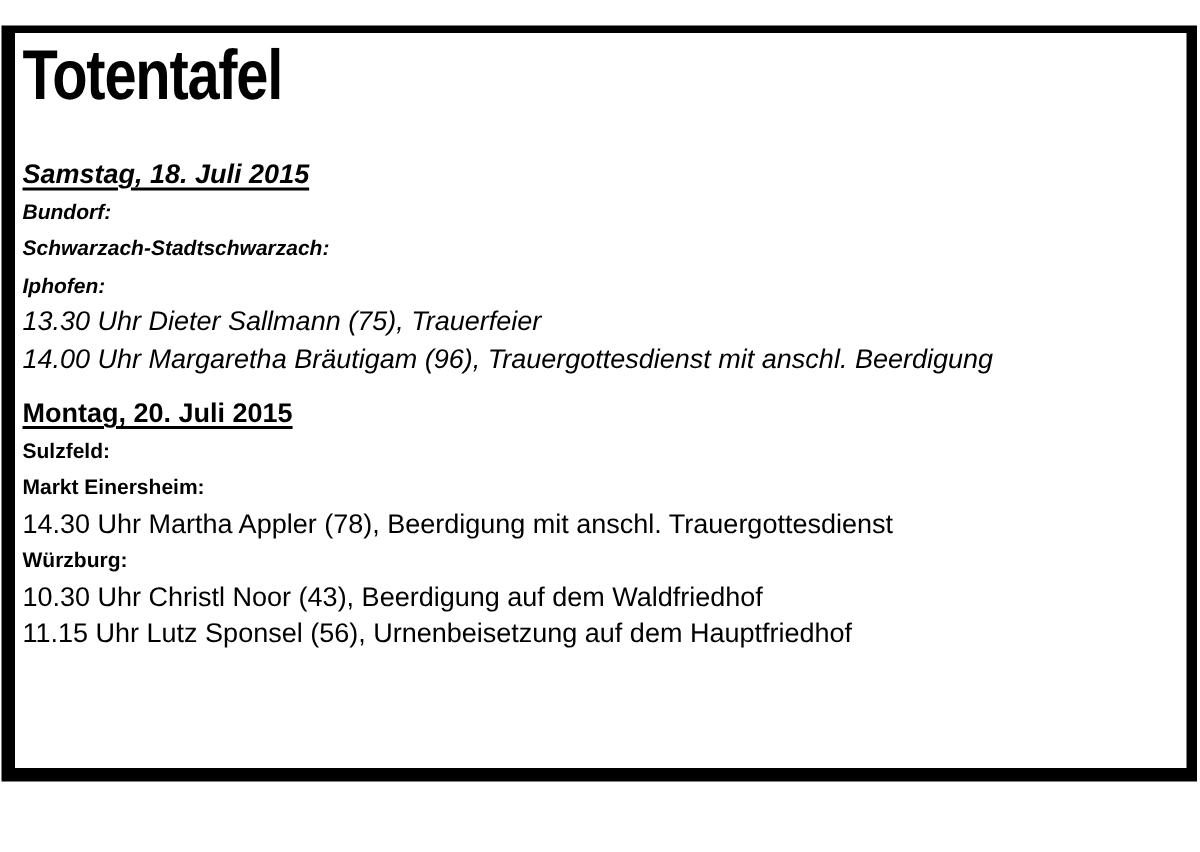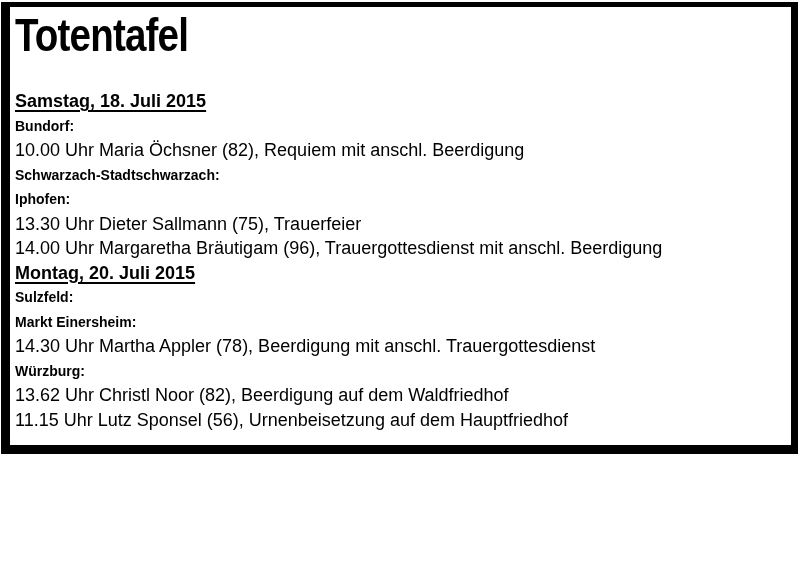--- a/index.html
+++ b/index.html
@@ -6,45 +6,45 @@
     margin: 0;
     padding: 0;
     width: 800px;
     height: 568px;
     background: #ffffff;
     font-family: "Liberation Sans", sans-serif;
     color: #000000;
   }
   .clipping {
     position: absolute;
-    top: 2px;
+    top: 17px;
     left: 1px;
     width: 797px;
-    height: 452px;
+    height: 504px;
     box-sizing: border-box;
     border-style: solid;
     border-color: #000000;
     border-width: 5px 7px 9px 9px;
     background: #ffffff;
     overflow: hidden;
     padding: 0 16px 0 5px;
   }
   h1.masthead {
     margin: 2px 0 0 0;
     font-size: 47px;
     line-height: 52px;
     font-weight: bold;
     letter-spacing: -1px;
     transform: scaleX(0.82);
     transform-origin: 0 0;
     white-space: nowrap;
   }
   section.day { margin: 0; }
-  section.day-1 { margin-top: 28px; }
-  section.day-2 { }
+  section.day-1 { margin-top: 28px; font-style: italic; }
+  section.day-2 { margin-top: 12px; }
   h2.date {
     margin: 0;
     font-size: 18px;
     line-height: 24.5px;
     font-weight: bold;
     text-decoration: underline;
     text-decoration-thickness: 2px;
     text-underline-offset: 3px;
   }
   .place {
@@ -63,21 +63,20 @@
 
 <div class="clipping">
 
   <h1 class="masthead">Totentafel</h1>
 
   <section class="day day-1">
     <h2 class="date">Samstag, 18. Juli 2015</h2>
 
     <div class="entry">
       <div class="place">Bundorf:</div>
-      <div class="entry-line">10.00 Uhr Maria Öchsner (82), Requiem mit anschl. Beerdigung</div>
     </div>
 
     <div class="entry">
       <div class="place">Schwarzach-Stadtschwarzach:</div>
     </div>
 
     <div class="entry">
       <div class="place">Iphofen:</div>
       <div class="entry-line">13.30 Uhr Dieter Sallmann (75), Trauerfeier</div>
     </div>
@@ -94,18 +93,18 @@
       <div class="place">Sulzfeld:</div>
     </div>
 
     <div class="entry">
       <div class="place">Markt Einersheim:</div>
       <div class="entry-line">14.30 Uhr Martha Appler (78), Beerdigung mit anschl. Trauergottesdienst</div>
     </div>
 
     <div class="entry">
       <div class="place">Würzburg:</div>
-      <div class="entry-line">13.62 Uhr Christl Noor (82), Beerdigung auf dem Waldfriedhof</div>
+      <div class="entry-line">10.30 Uhr Christl Noor (43), Beerdigung auf dem Waldfriedhof</div>
       <div class="entry-line">11.15 Uhr Lutz Sponsel (56), Urnenbeisetzung auf dem Hauptfriedhof</div>
     </div>
   </section>
 
 </div>
 
 </body></html>

